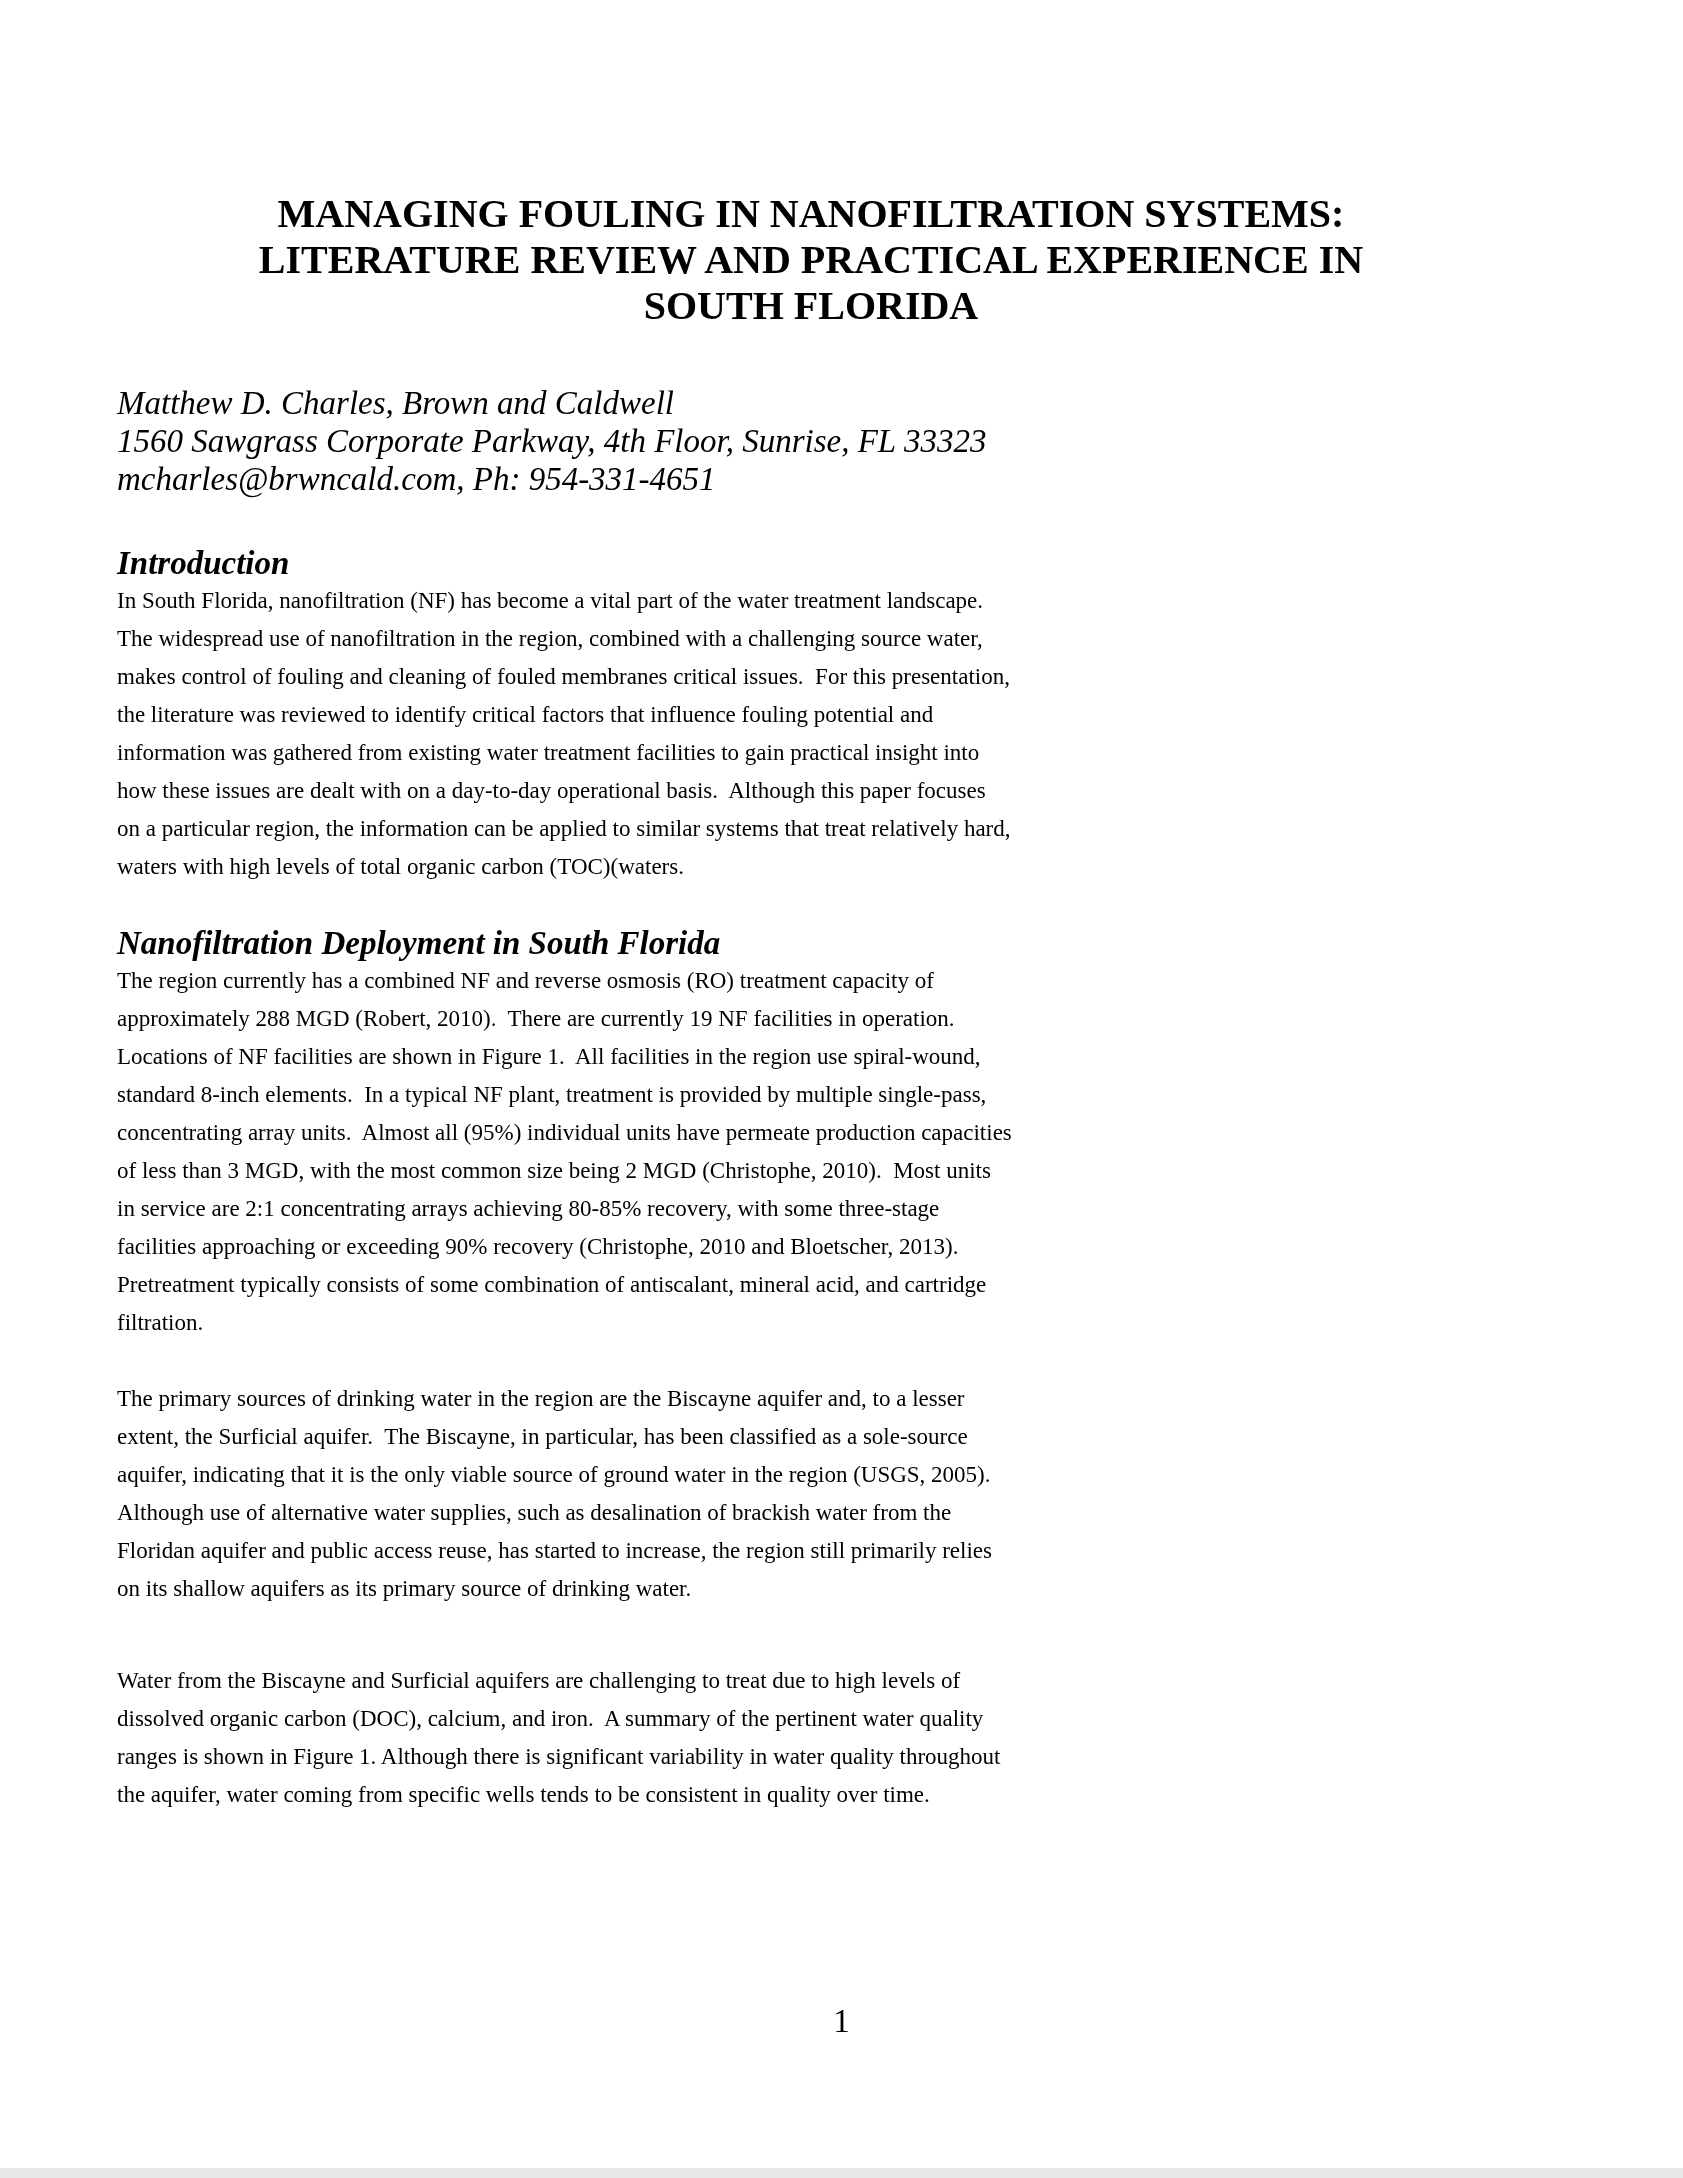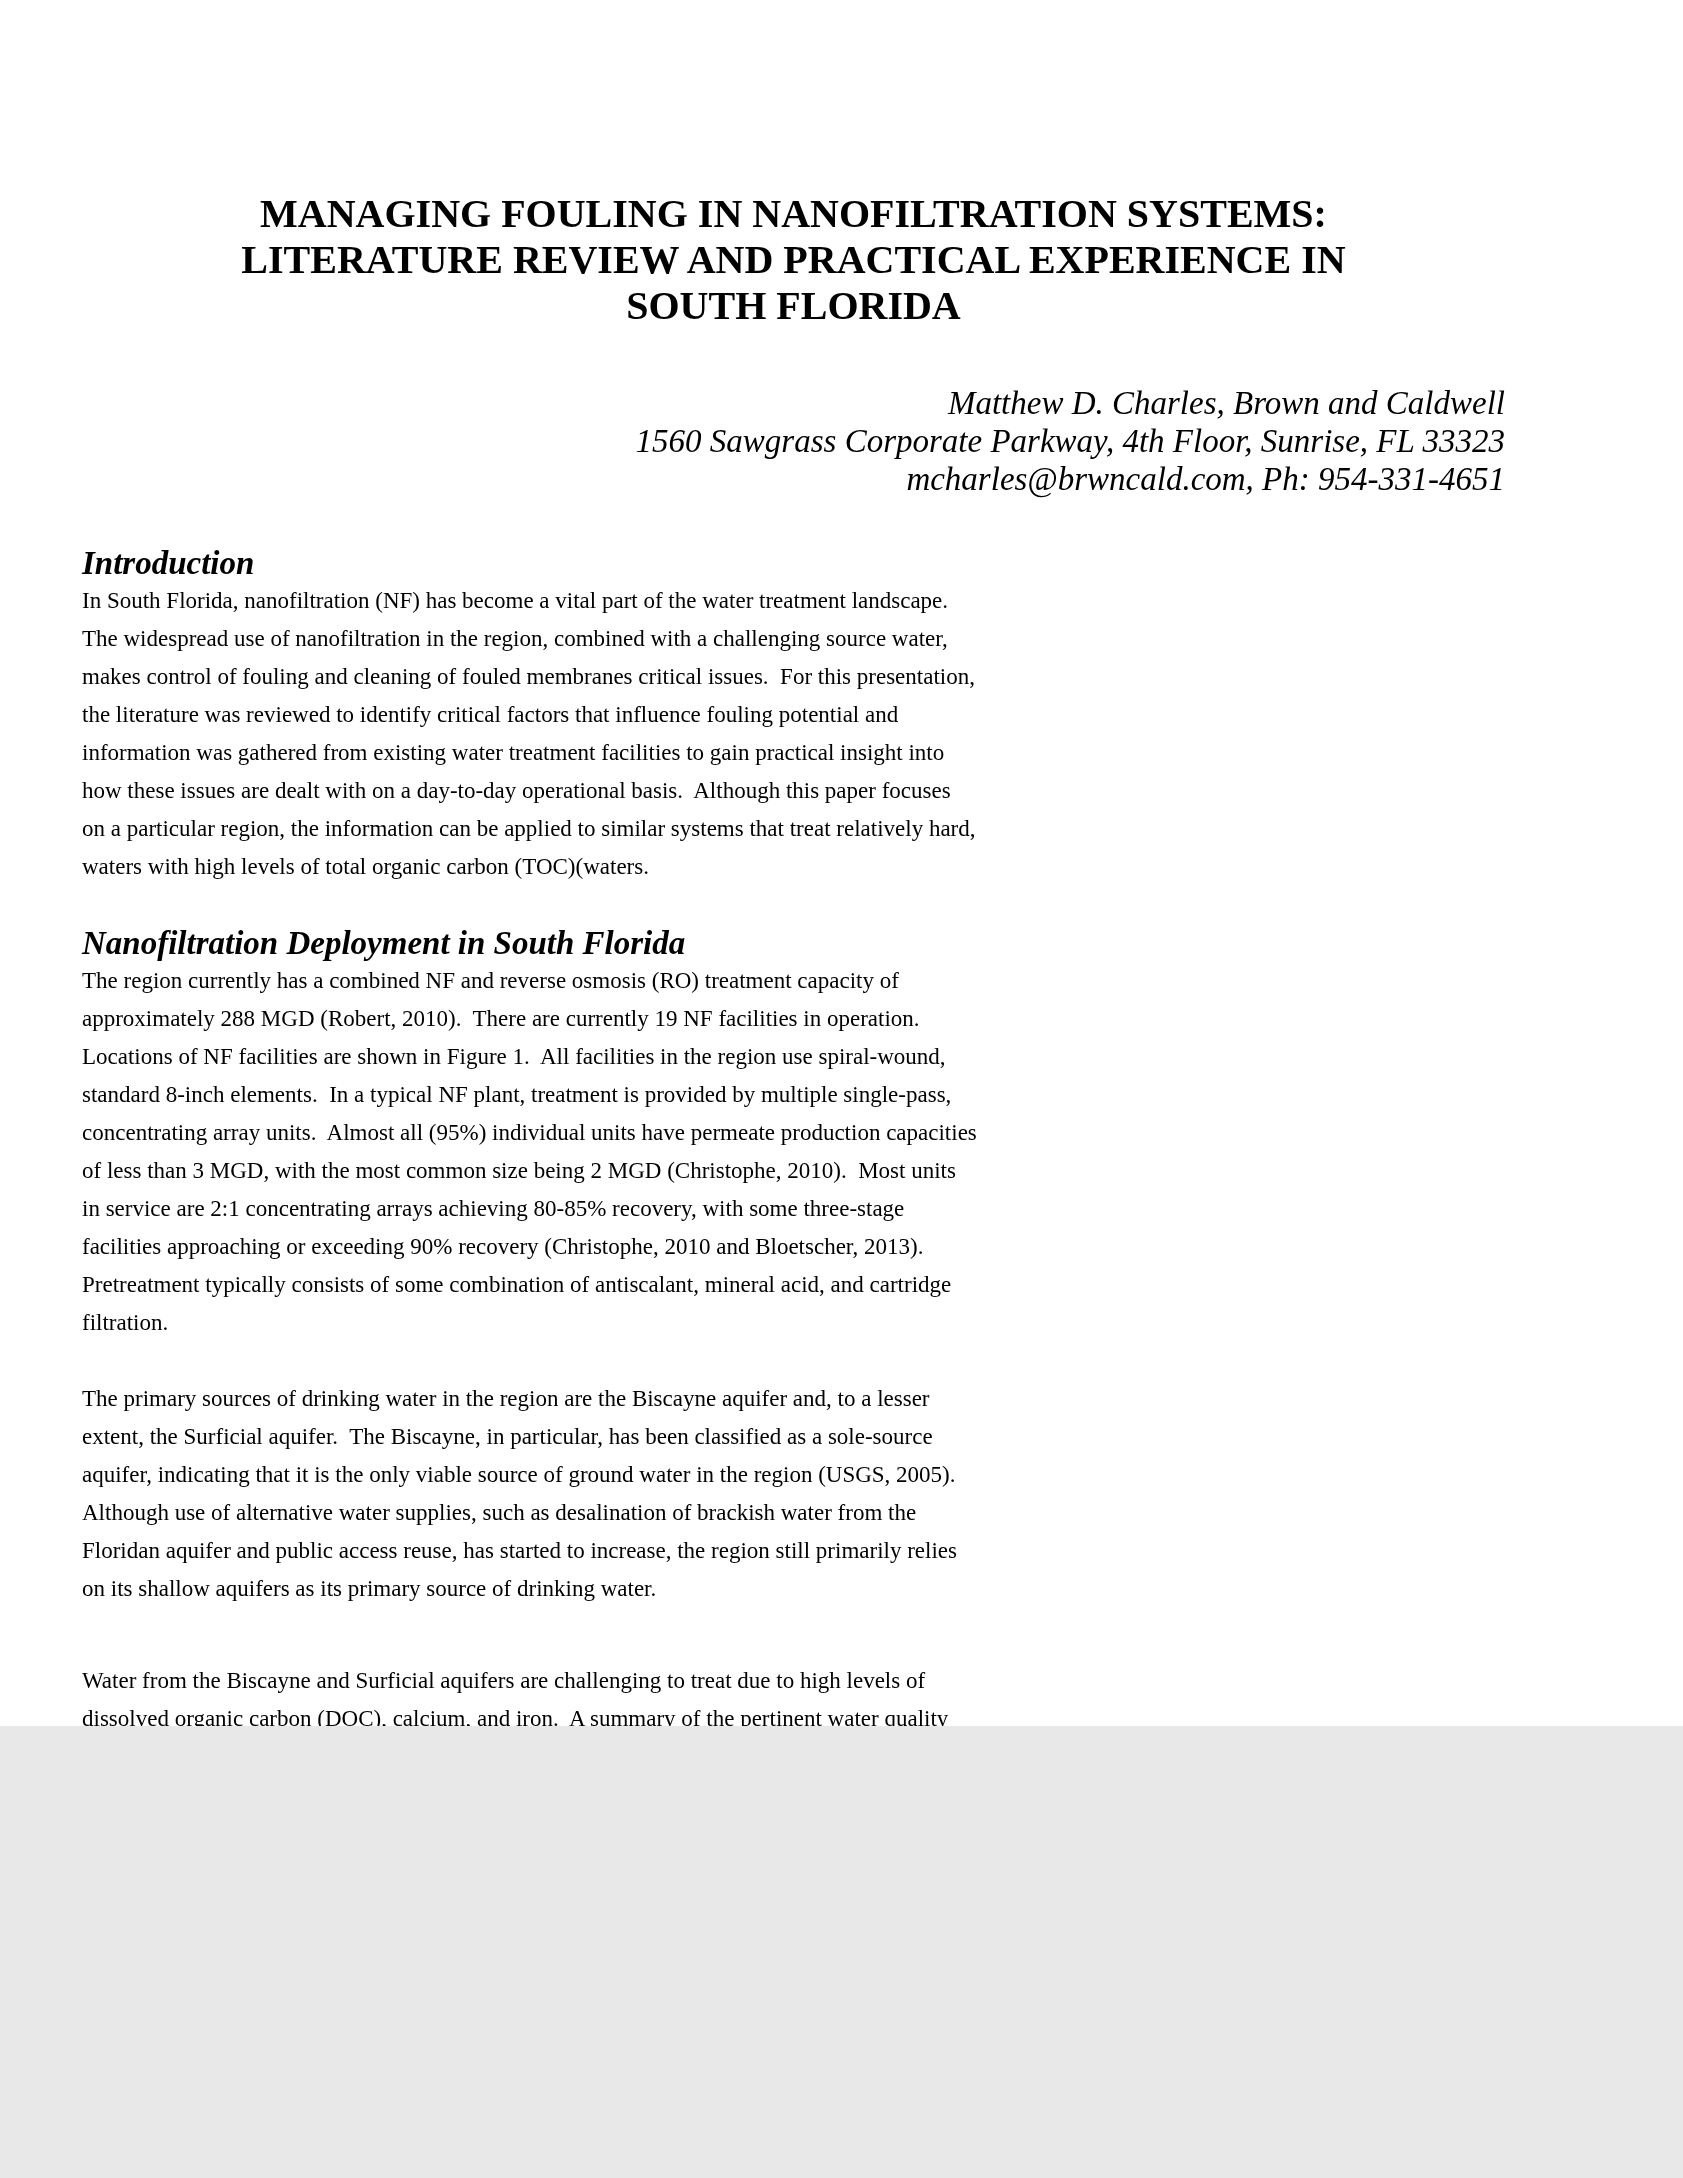--- a/index.html
+++ b/index.html
@@ -1,40 +1,40 @@
 <!DOCTYPE html>
 <html><head>
 <meta charset="utf-8">
 <style>
   * { margin: 0; padding: 0; box-sizing: border-box; }
   html, body { background: #e8e8e8; }
   .page {
     width: 1683px;
-    height: 1726px;
+    height: 2168px;
     margin: 0 auto;
     background: #ffffff;
     position: relative;
     color: #000000;
     font-family: "Liberation Serif", "DejaVu Serif", serif;
-    padding: 191px 178px 0 82px;
+    padding: 191px 178px 0 117px;
     overflow: hidden;
   }
   .title {
     font-size: 40px;
     font-weight: bold;
     line-height: 46px;
     text-align: center;
     white-space: pre;
   }
   .authors {
     margin-top: 55px;
     font-size: 33px;
     font-style: italic;
     line-height: 38px;
-    text-align: right;
+    text-align: left;
   }
   .background-heading {
     margin-top: 59px;
     font-size: 40px;
     font-weight: bold;
     line-height: 46px;
     text-align: center;
   }
   .section { margin-top: 38px; }
   .section.first { margin-top: 46px; }

